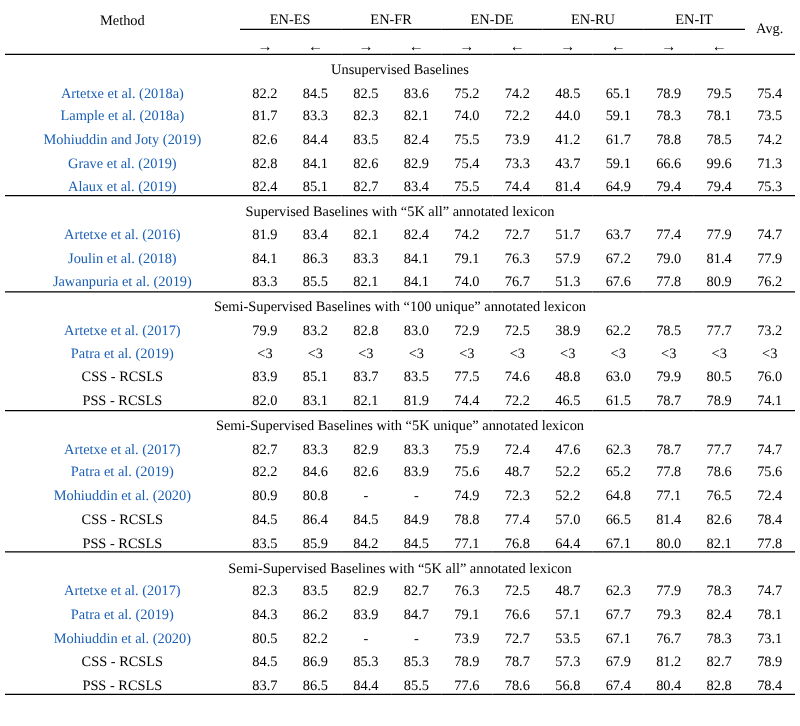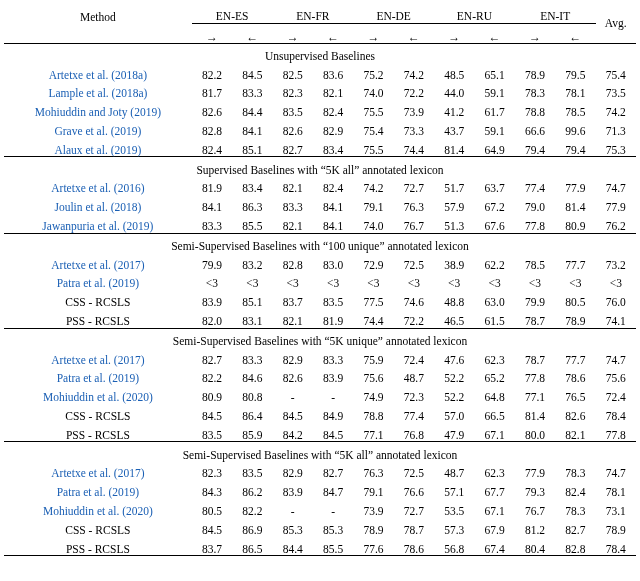--- a/index.html
+++ b/index.html
@@ -340,21 +340,21 @@
           <td class="u">78.4</td>
         </tr>
         <tr>
           <td class="method">PSS - RCSLS</td>
           <td class="">83.5</td>
           <td class="">85.9</td>
           <td class="">84.2</td>
           <td class="">84.5</td>
           <td class="">77.1</td>
           <td class="">76.8</td>
-          <td class="">47.9</td>
+          <td class="">64.4</td>
           <td class="u">67.1</td>
           <td class="">80.0</td>
           <td class="">82.1</td>
           <td class="">77.8</td>
         </tr>
         <tr class="grouphdr rule-mid">
           <td class="method" colspan="12">Semi-Supervised Baselines with “5K all” annotated lexicon</td>
         </tr>
         <tr>
           <td class="method cite">Artetxe et al. (2017)</td>

